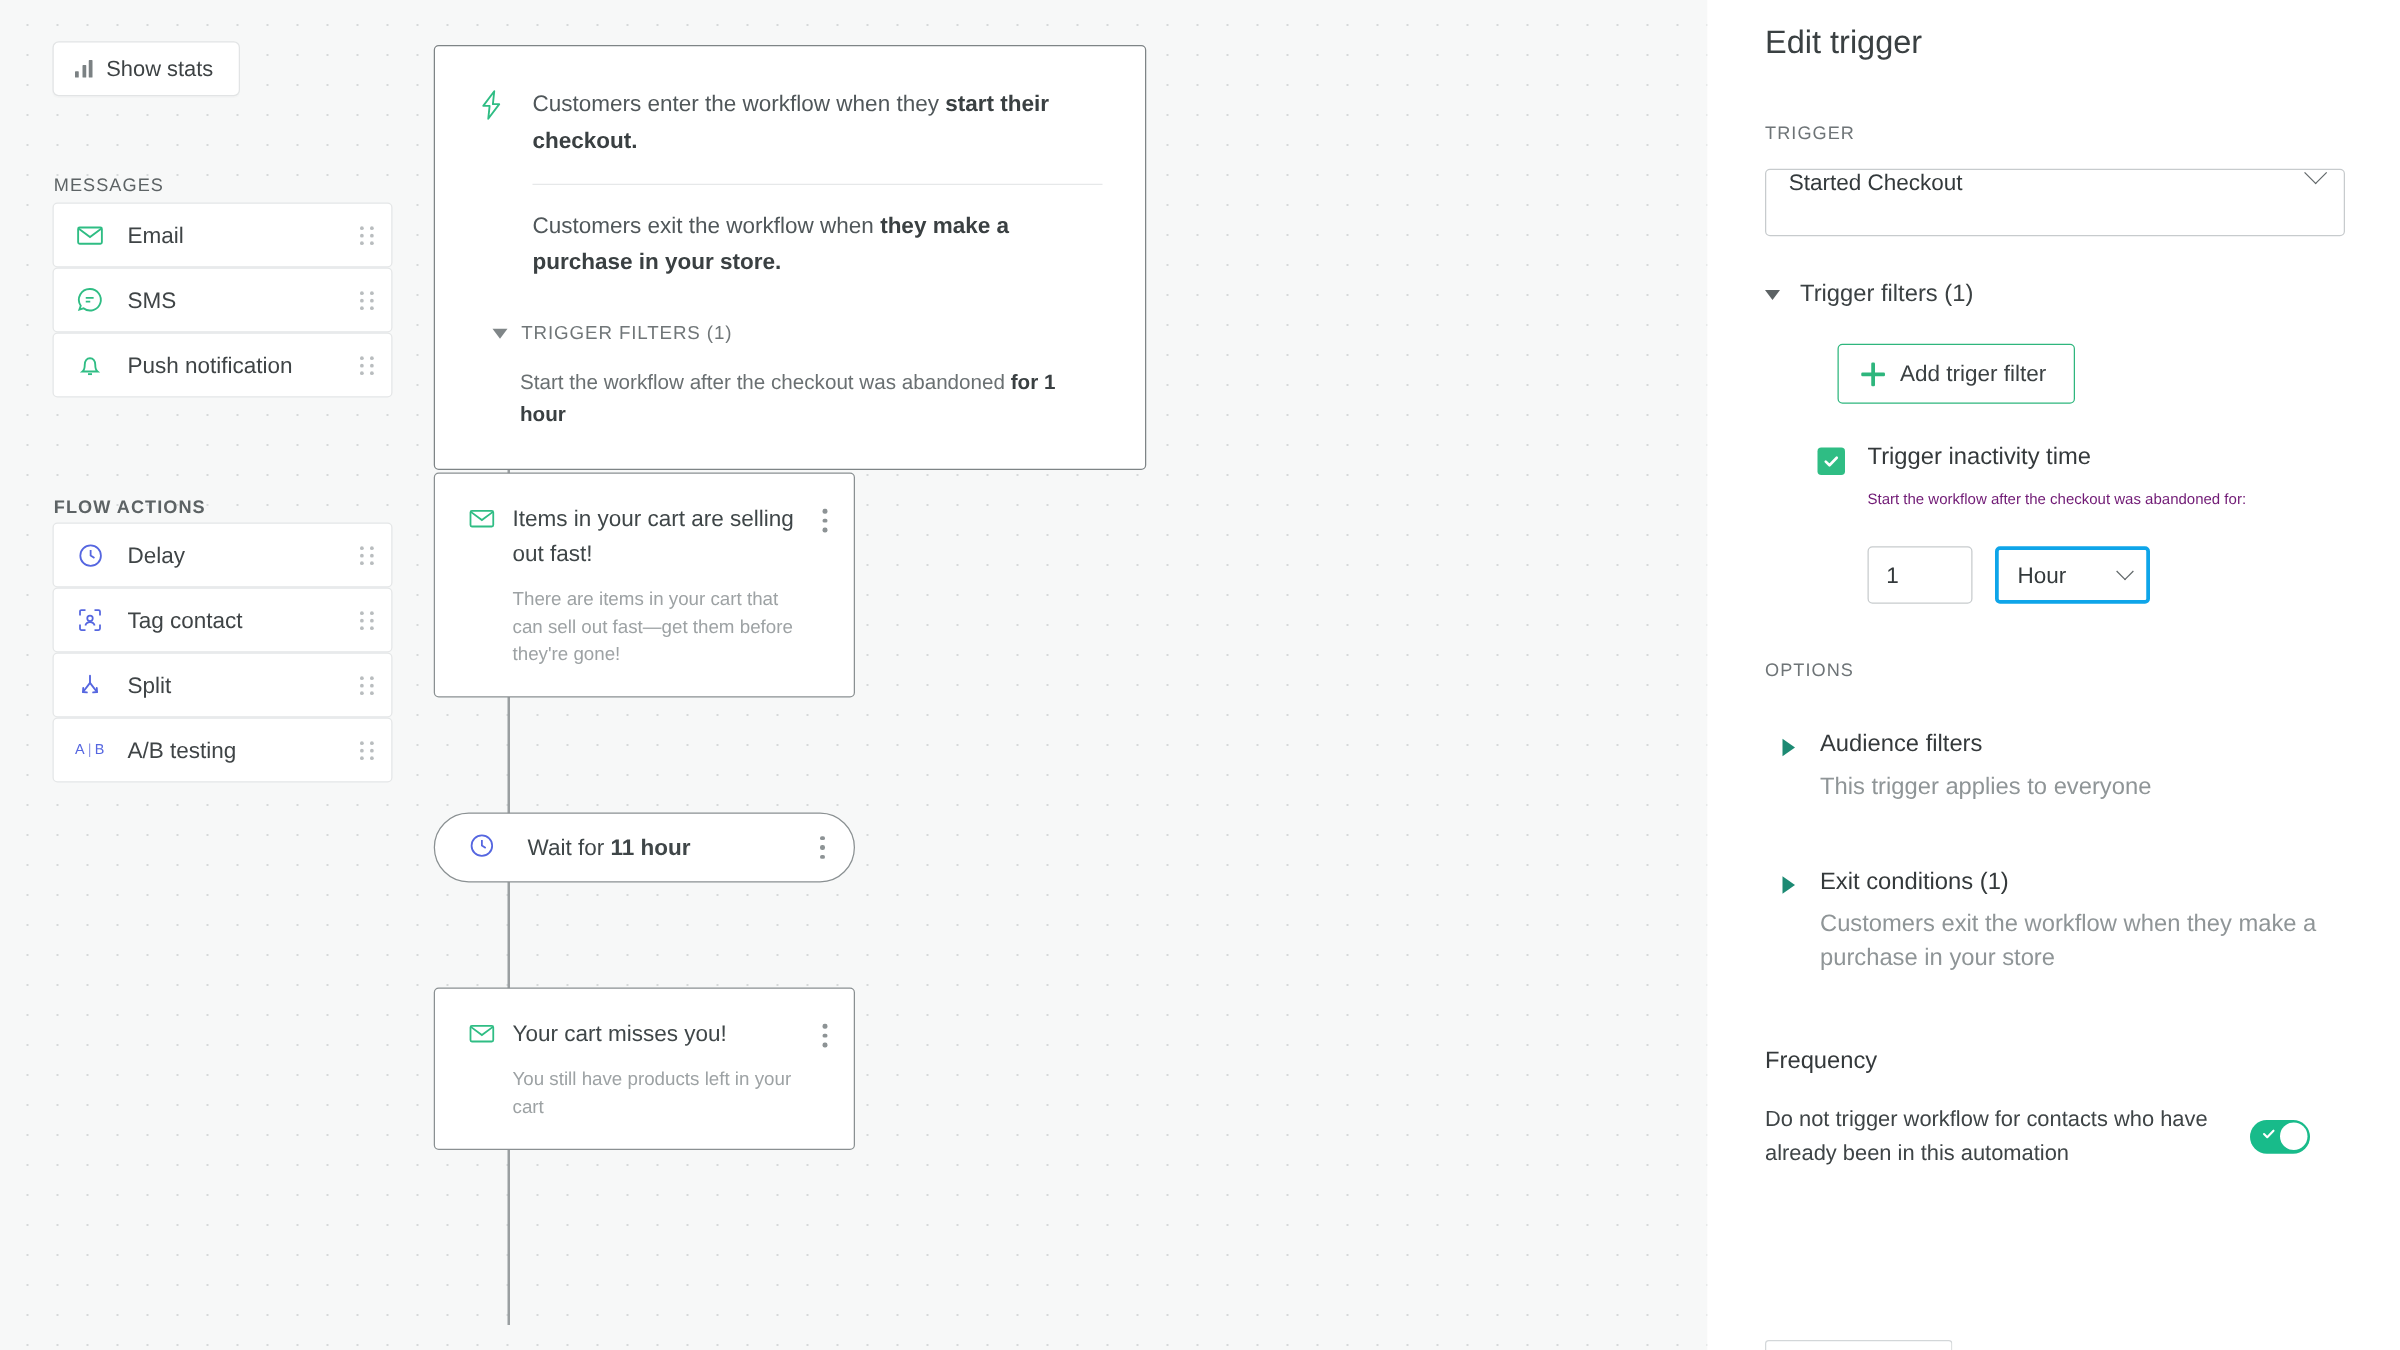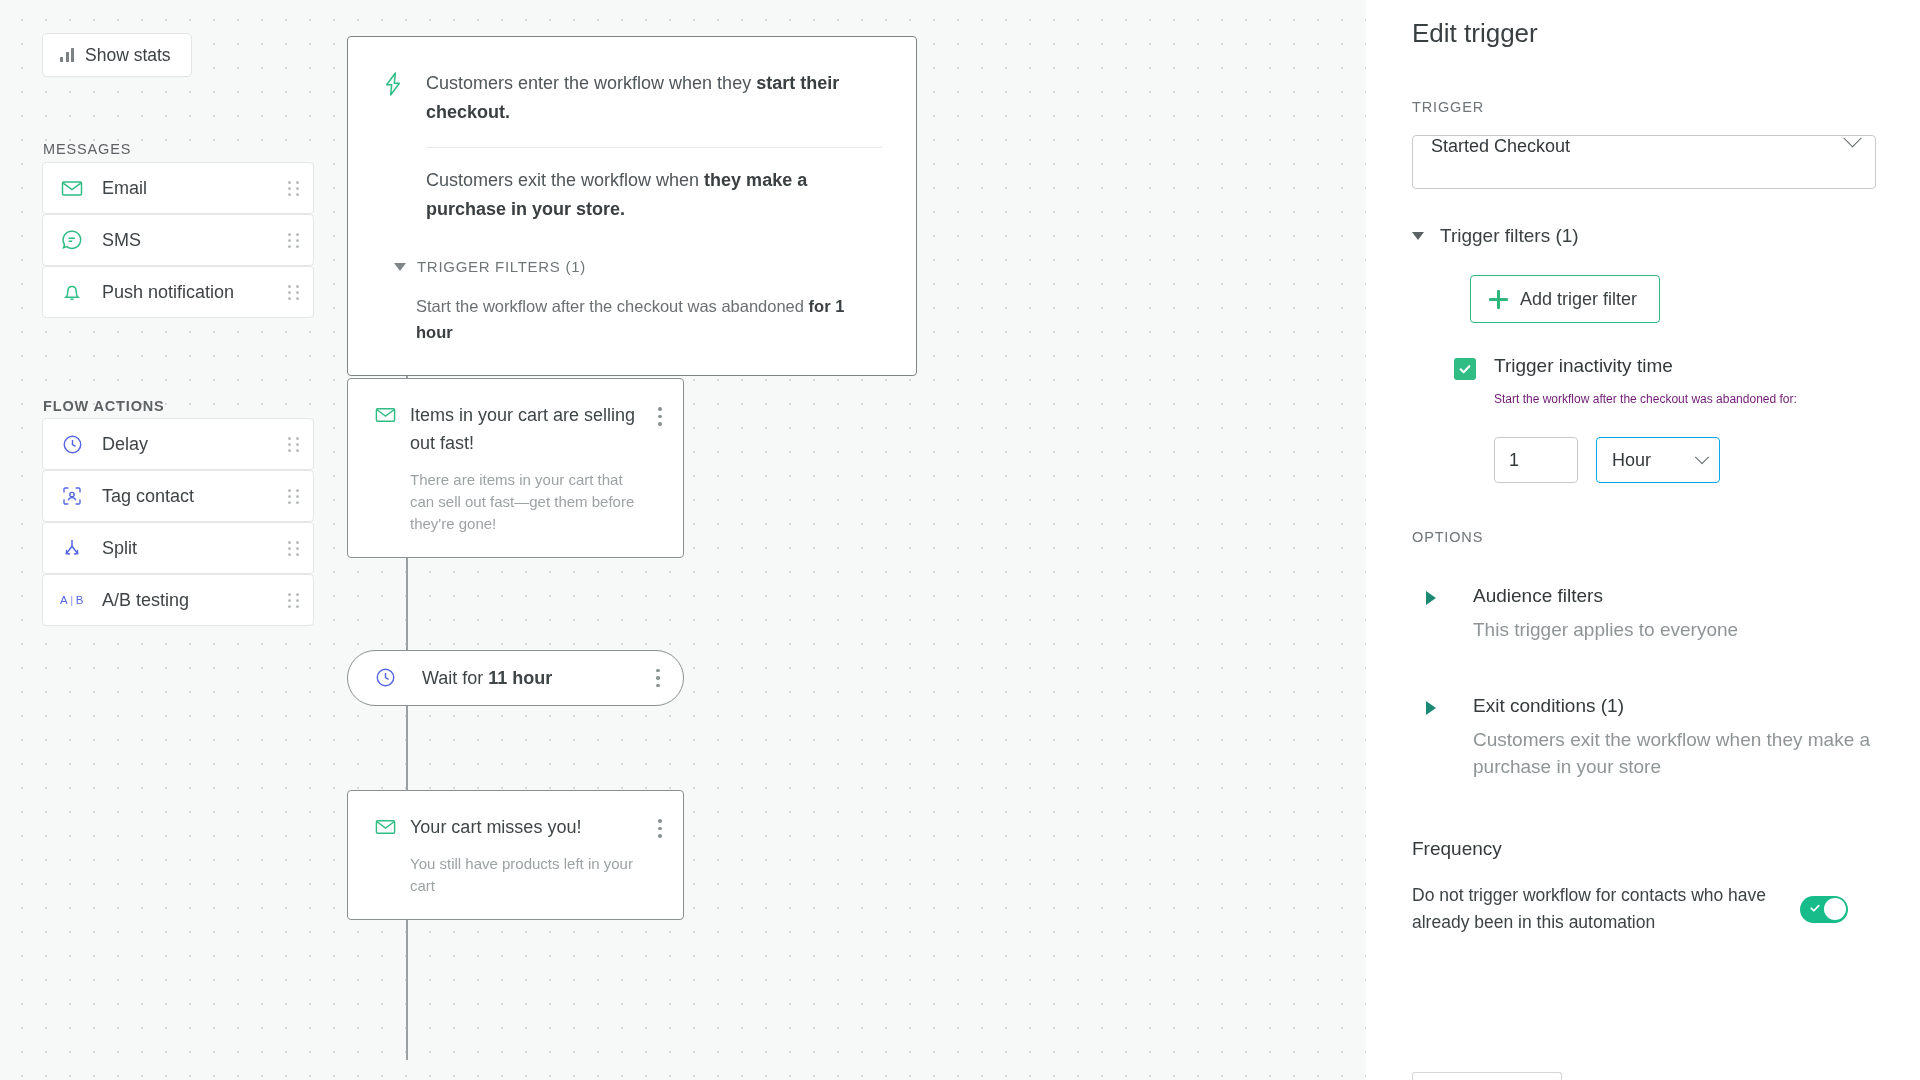--- a/index.html
+++ b/index.html
@@ -170,29 +170,29 @@
   #inactivity-title { font-size: 19px; color: #34393b; }
   #inactivity-desc { font-size: 12px; line-height: 27px; color: #701a75; margin-top: 9px; max-width: 430px; }
 
   #duration-row { display: flex; gap: 18px; margin: 24px 0 0 82px; }
   #duration-input {
     width: 84px; height: 46px; border: 1px solid #c7cbcd; border-radius: 4px;
     font-size: 18px; color: #33393b; padding: 0 14px; background: #fff;
     font-family: "Liberation Sans", sans-serif;
   }
   #duration-unit {
-    width: 124px; height: 46px; border: 1px solid #0ea5e9; border-radius: 4px;
+    width: 124px; height: 46px; border: 3px solid #0ea5e9; border-radius: 4px;
     display: flex; align-items: center; padding: 0 12px 0 15px;
     font-size: 18px; color: #33393b; cursor: pointer; background: #fff;
   }
   #duration-unit .sel-val { flex: 1; }
 
   #lbl-options { margin-top: 46px; }
 
-  .opt-block { display: flex; gap: 37px; margin-left: 14px; }
+  .opt-block { display: flex; gap: 20px; margin-left: 14px; }
   #opt-audience { margin-top: 40px; }
   #opt-exit { margin-top: 52px; }
   .tri-right {
     width: 0; height: 0; border-top: 7px solid transparent; border-bottom: 7px solid transparent;
     border-left: 10px solid #1c8a73; margin-top: 6px; flex: 0 0 10px;
   }
   .opt-title { font-size: 19px; color: #34393b; }
   .opt-desc { font-size: 19px; line-height: 27px; color: #8f9597; margin-top: 9px; max-width: 420px; }
 
   #freq-title { font-size: 19px; color: #34393b; margin-top: 58px; }

